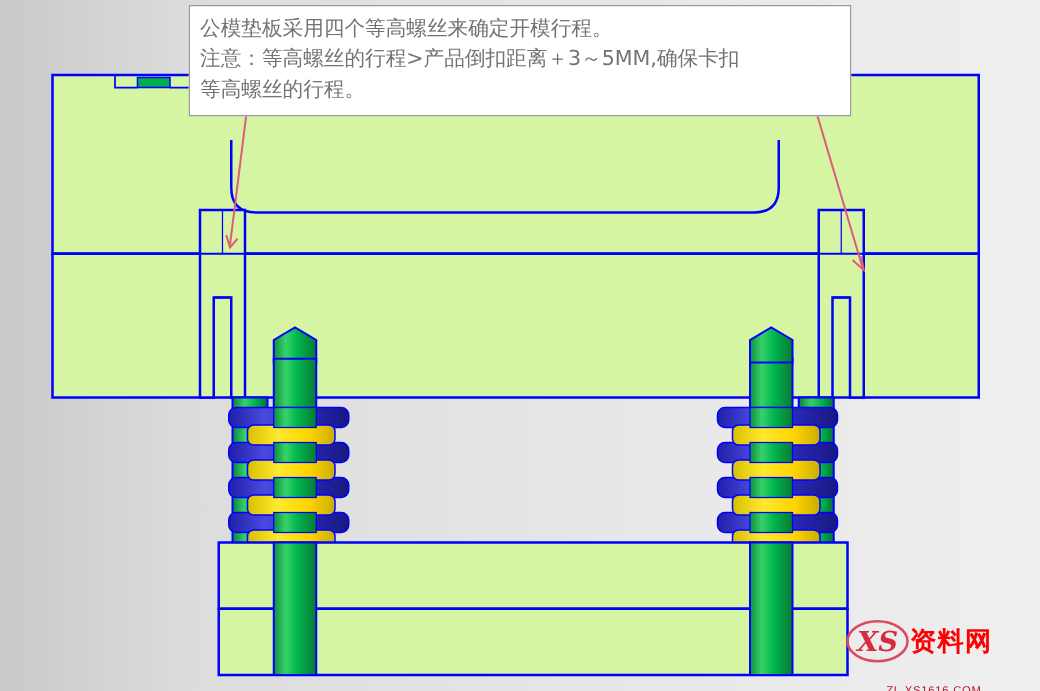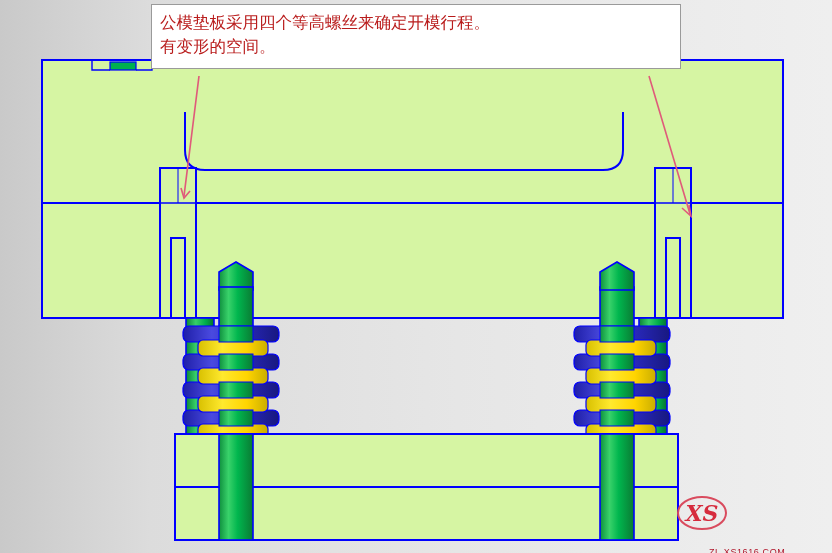--- a/index.html
+++ b/index.html
@@ -29,21 +29,21 @@
     left: 151px;
     top: 4px;
     width: 530px;
     box-sizing: border-box;
     background: #ffffff;
     border: 1px solid #9a9a9a;
     padding: 6px 8px 8px 8px;
     font-family: "DejaVu Sans", "Liberation Sans", sans-serif;
     font-size: 16.5px;
     line-height: 1.48;
-    color: #b91c1c;
+    color: #737373;
     letter-spacing: 0px;
   }
   .callout div {
     white-space: nowrap;
   }
   .watermark {
     position: absolute;
     right: 6px;
     bottom: 4px;
     width: 150px;
@@ -219,24 +219,26 @@
     <g>
       <line x1="199" y1="76" x2="184" y2="196" stroke="#e05a7a" stroke-width="1.6"></line>
       <path d="M181,188 L184,198 L190,191" fill="none" stroke="#e05a7a" stroke-width="1.6"></path>
       <line x1="649" y1="76" x2="690" y2="214" stroke="#e05a7a" stroke-width="1.6"></line>
       <path d="M682,208 L691,216 L689,205" fill="none" stroke="#e05a7a" stroke-width="1.6"></path>
     </g>
   </svg>
 
   <div class="callout">
     <div>公模垫板采用四个等高螺丝来确定开模行程。</div>
-    <div>有变形的空间。</div>
+    <div>注意：等高螺丝的行程&gt;产品倒扣距离＋3～5MM,确保卡扣</div>
+    <div>等高螺丝的行程。</div>
   </div>
 
   <div class="watermark">
     <svg class="wm-xs" viewBox="0 0 52 40">
       <ellipse cx="26" cy="20" rx="24" ry="16" fill="none" stroke="#d94b5e" stroke-width="2"></ellipse>
       <text x="26" y="28" text-anchor="middle" font-family="DejaVu Serif, serif" font-size="22" font-style="italic" font-weight="bold" fill="#d62b3d">XS</text>
     </svg>
+    <div class="wm-text">资料网</div>
     <div class="wm-url">ZL.XS1616.COM</div>
   </div>
 
 </div>
 
 </body></html>

